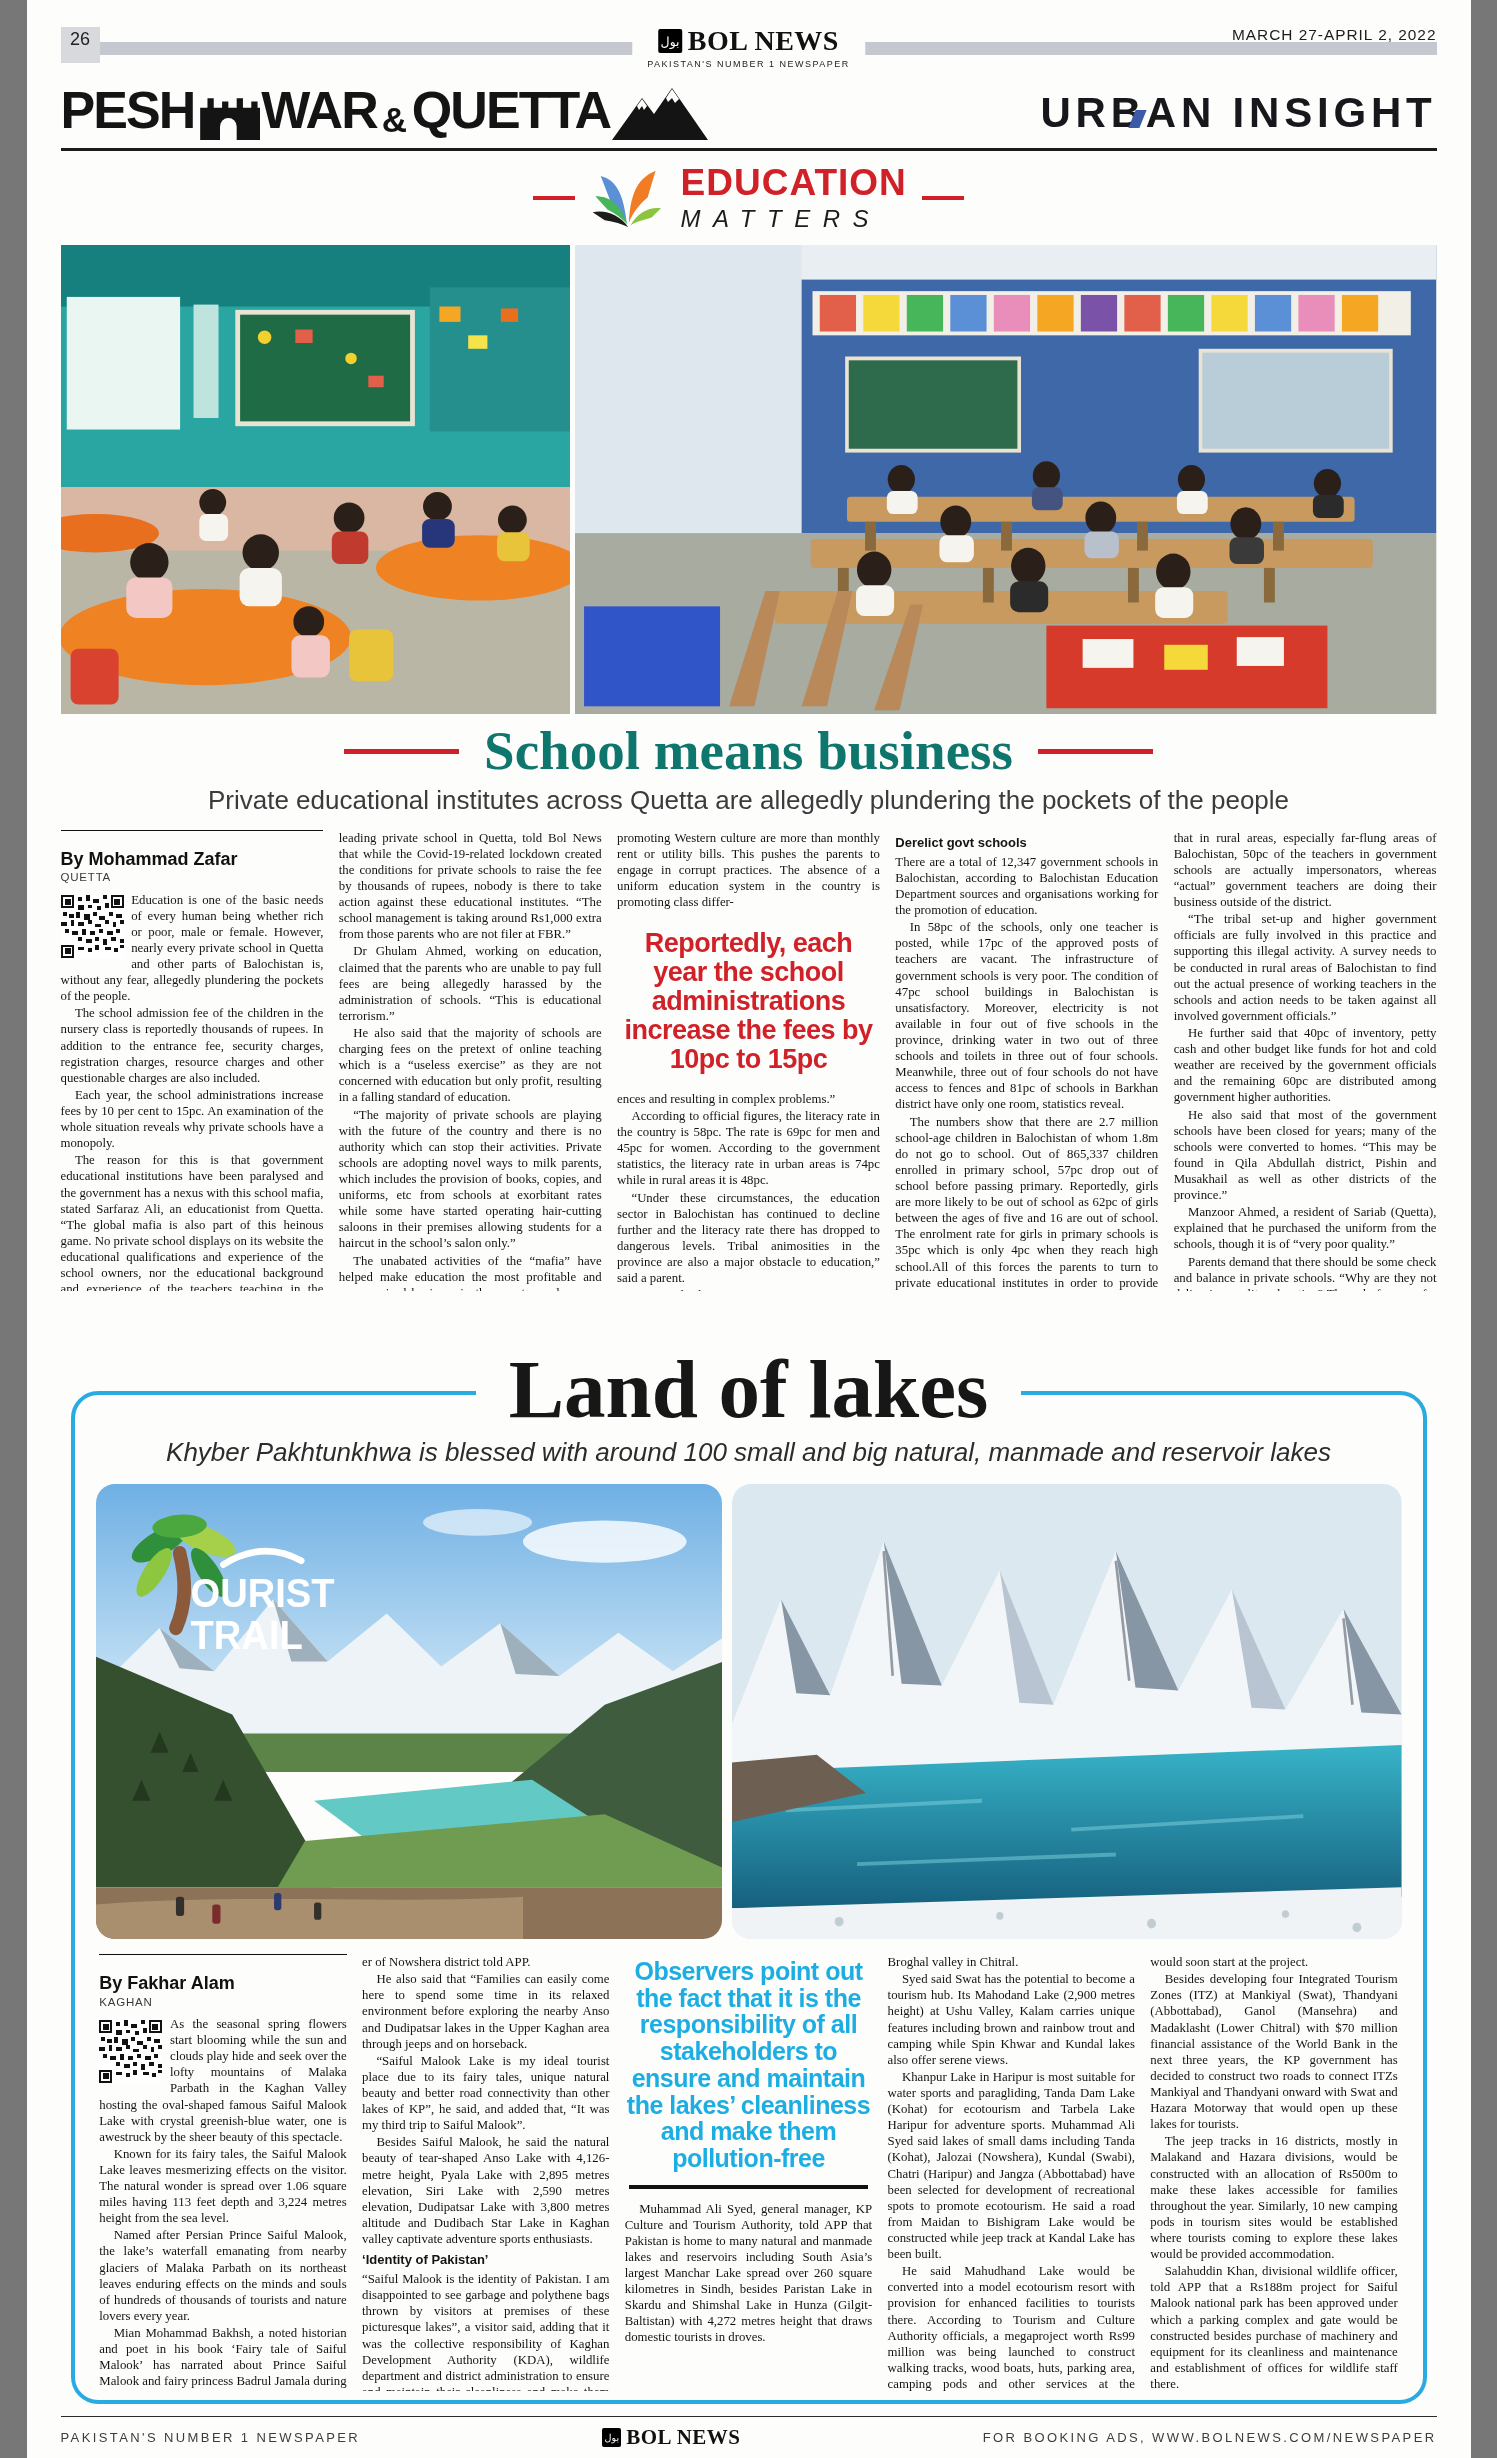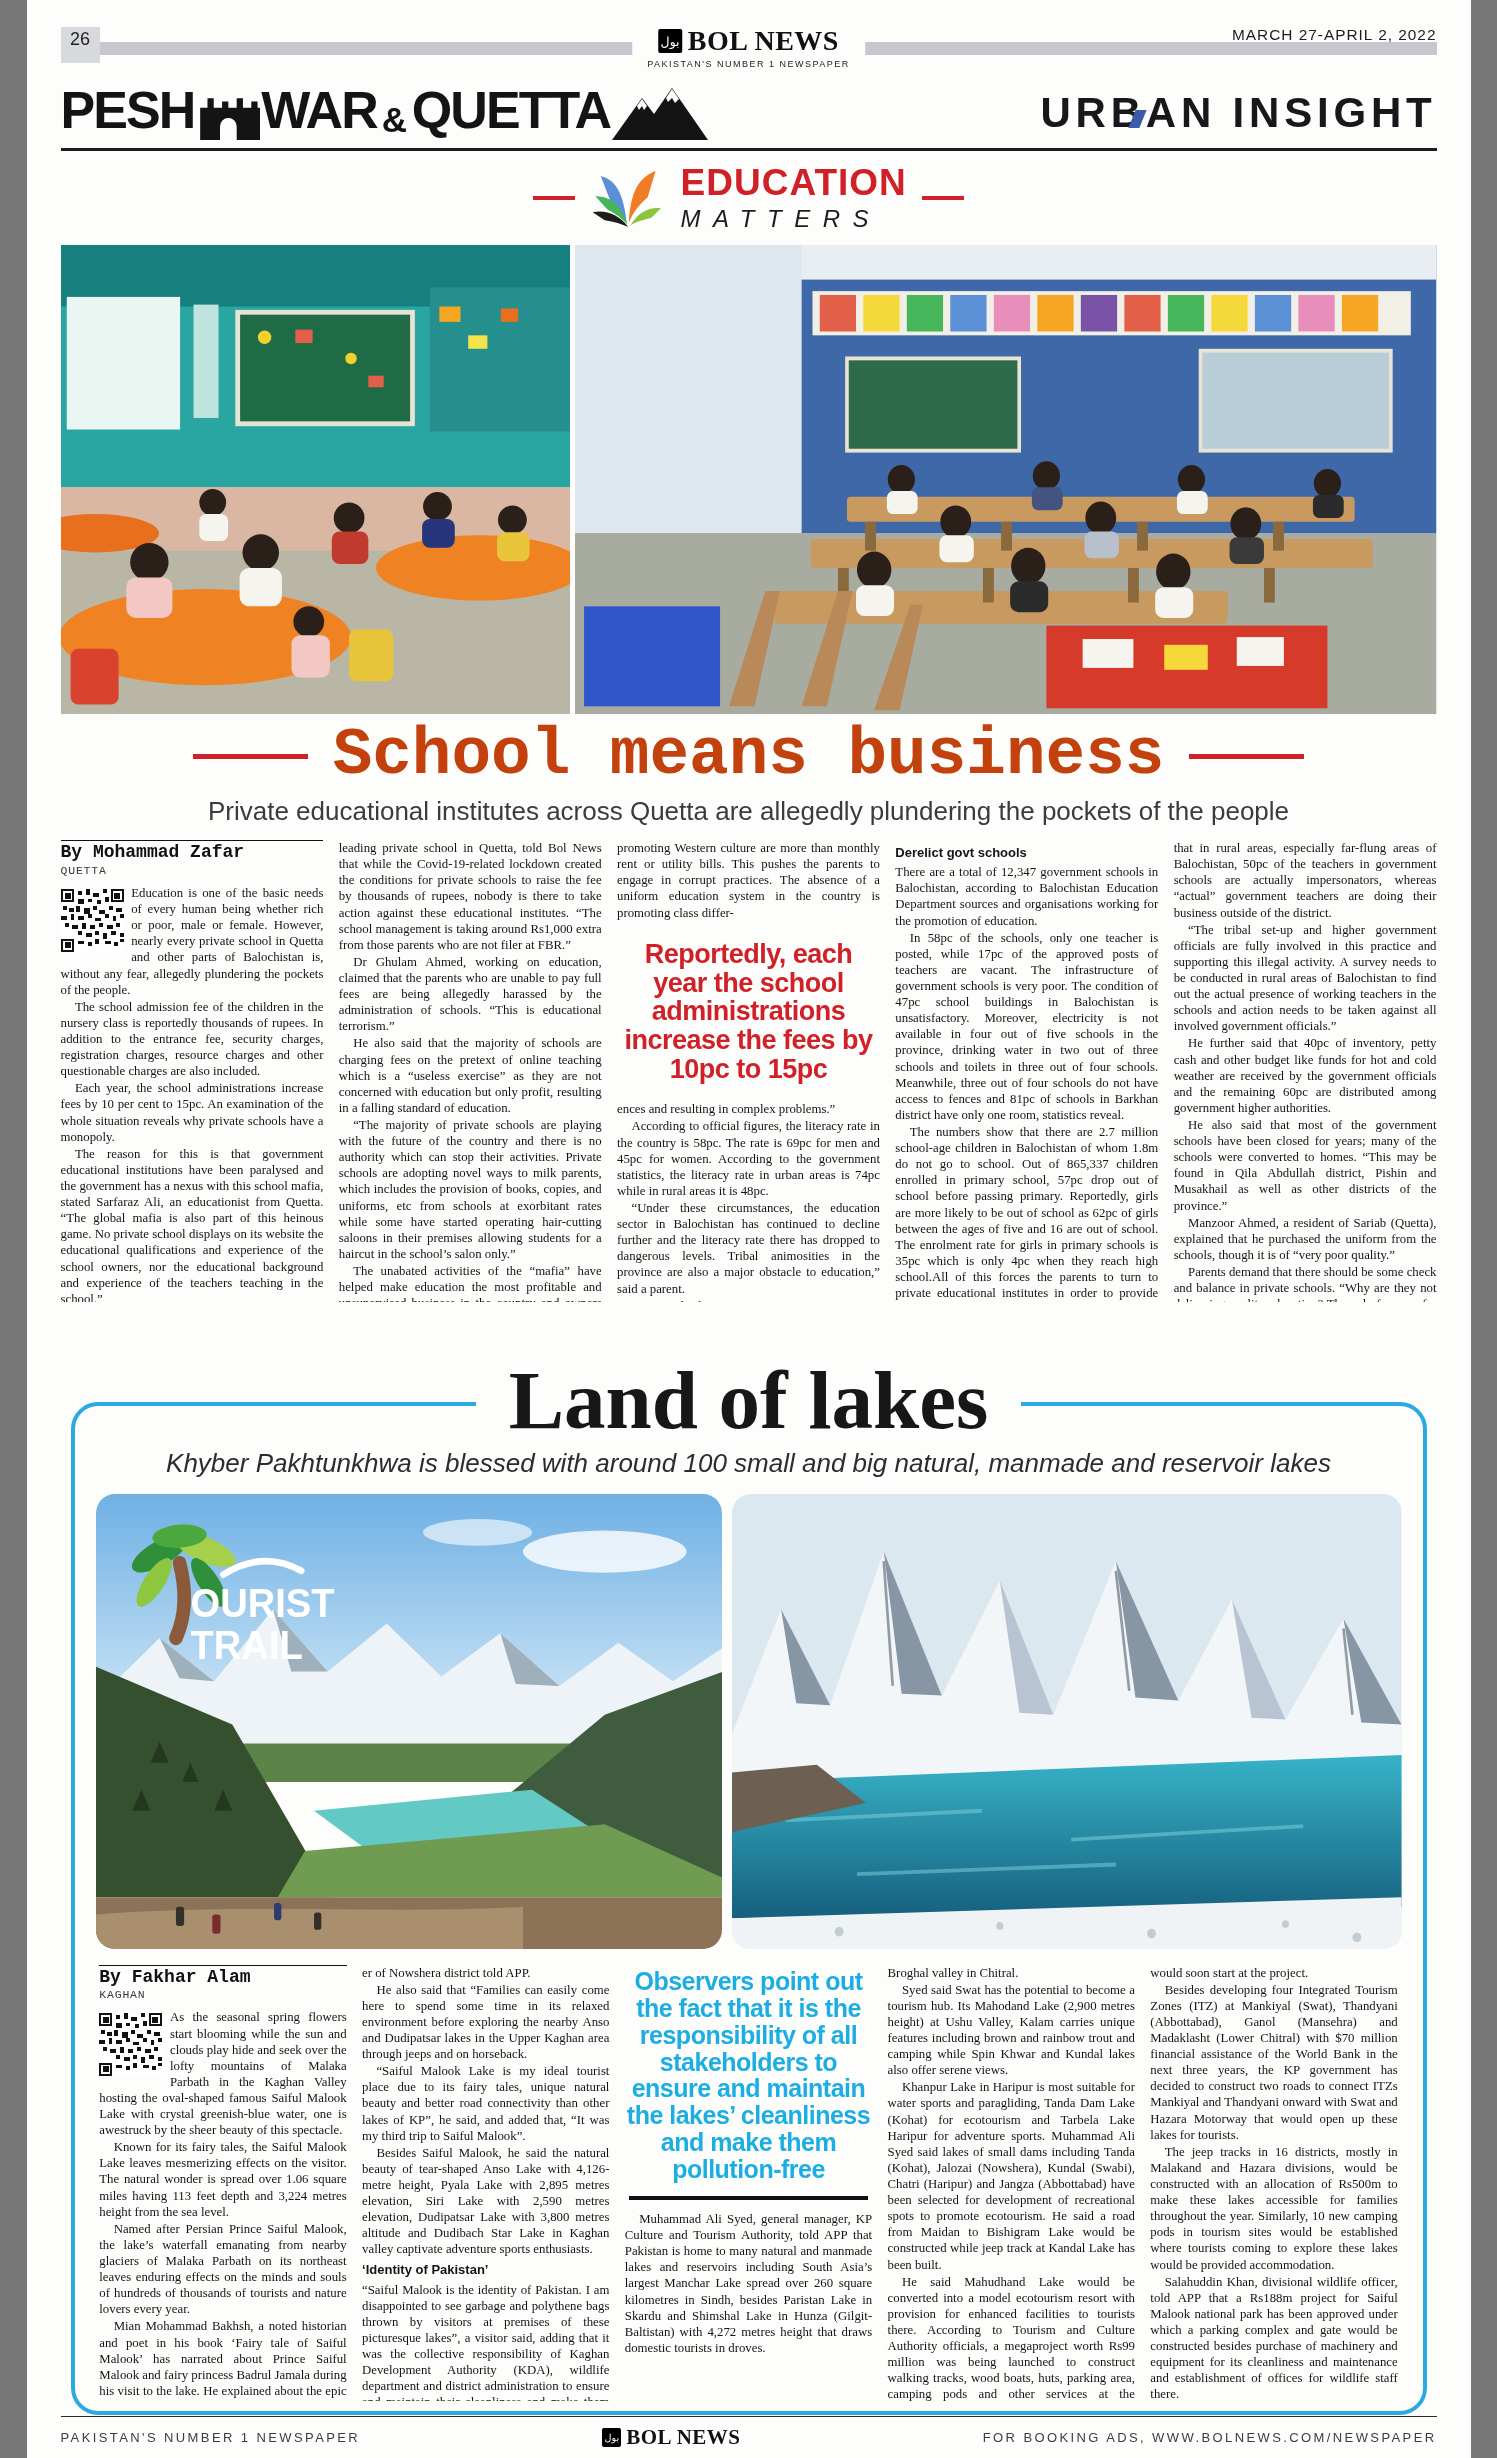--- a/index.html
+++ b/index.html
@@ -39,30 +39,30 @@
   .photos1 { display:flex; gap:5.8px; padding:0 34px; height:469px; }
   .photos1 figure, .photos2 figure { overflow:hidden; }
   .photos1 .ph-left { width:509px; }
   .photos1 .ph-right { flex:1; }
   figure svg { display:block; width:100%; height:100%; }
 
   
   .headline-block { text-align:center; padding-top:11.5px; }
   .headline-row { display:flex; align-items:center; justify-content:center; gap:25px; }
   .h-dash { width:115px; height:4.8px; background:#d12128; }
-  .headline1 { font-family:Liberation Mono, monospace; font-weight:700; font-size:66px; line-height:0.95; color:#c2410c; }
+  .headline1 { font-family:Liberation Serif, serif; font-weight:700; font-size:55px; line-height:0.95; color:#0f766e; }
   .standfirst { font-size:26px; color:#3b3b3d; margin-top:7.7px; }
 
   
   .body-cols { display:flex; gap:15.4px; padding:13.4px 34px 0; height:475px; overflow:hidden; }
   .col { flex:1; font-family:"Liberation Serif", serif; font-size:12.8px; line-height:1.26; text-align:justify; color:#141414; }
   .para { margin-bottom:1px; text-indent:14.4px; }
   .para.cont { text-indent:0; }
   .col-heading { font-family:"Liberation Sans", sans-serif; font-size:13px; font-weight:700; margin:4.8px 0 2.9px; text-indent:0; }
-  .byline-block { border-top:1.9px solid #111; padding-top:0; margin-bottom:6.7px; font-family:Liberation Mono, monospace; }
+  .byline-block { border-top:1.9px solid #111; padding-top:17px; margin-bottom:6.7px; font-family:Liberation Sans, sans-serif; }
   .byline { font-weight:700; font-size:18px; color:#111; }
   .dateline { font-size:11.5px; letter-spacing:0.8px; color:#3a3a3a; }
   .qr { float:left; width:63px; height:63px; margin:3.8px 7.7px 1.9px 0; }
   .pullquote { font-family:"Liberation Sans", sans-serif; font-weight:800; text-align:center; line-height:1.07; letter-spacing:-0.5px; text-indent:0; }
   .pullquote.red { color:#d12128; font-size:27px; margin:19px 0 17.3px; }
   .pullquote.cyan { color:#1caee3; font-size:25px; margin:3.8px 0 13.4px; }
   .pq-rule { height:3.8px; background:#111; margin:0 3.8px 11.5px; }
 
   
   .lakes-box { position:relative; margin:100px 44px 0; border:4.8px solid #29abe2; border-radius:27px; padding:42px 21px 9.6px; }

